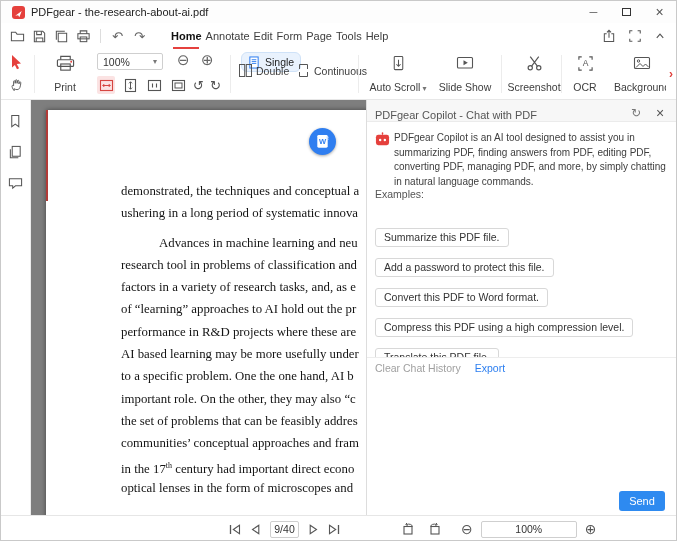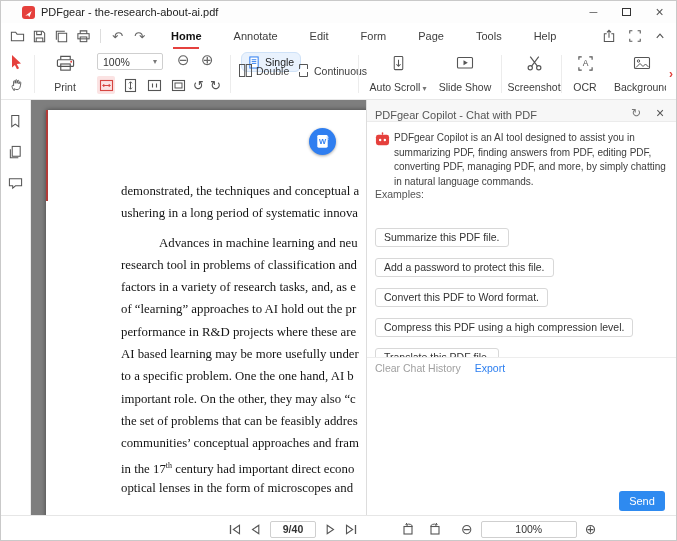--- a/index.html
+++ b/index.html
@@ -6,34 +6,34 @@
   html,body { background:#ddd; }
   .win {
     position: relative; width: 677px; height: 541px; background: #fff;
     font-family: "Liberation Sans", "DejaVu Sans", sans-serif; color:#333;
     overflow: hidden; border:1px solid #c9c9c9;
   }
   svg { display:block; }
   .glyph { display:inline-flex; align-items:center; justify-content:center; color:#555; }
 
   
-  .titlebar { height:22px; display:flex; align-items:center; padding-left:21px; background:#fdfdfd; }
+  .titlebar { height:22px; display:flex; align-items:center; padding-left:11px; background:#fdfdfd; }
   .logo { width:13px; height:13px; background:#e5403c; border-radius:3px; display:flex; align-items:center; justify-content:center; }
   .title { font-size:11px; color:#222; margin-left:6px; white-space:nowrap; }
   .wincontrols { margin-left:auto; display:flex; height:100%; }
   .wc { width:33px; height:100%; display:flex; align-items:center; justify-content:center; font-size:11px; color:#333; cursor:default; }
   .maxbox { width:9px; height:8px; border:1px solid #333; display:inline-block; }
 
   
   .menubar { height:26px; display:flex; align-items:stretch; background:#fff; }
   .file-icons { width:162px; display:flex; align-items:center; gap:5px; padding-left:8px; }
   .file-icons .mi { display:flex; align-items:center; justify-content:center; width:17px; height:17px; }
   .vline { width:1px; height:14px; background:#ddd; margin:0 3px; }
   .arrowglyph { font-size:13px; color:#666; line-height:1; }
-  .tabs { display:flex; gap:32px; margin-left:8px; align-items:stretch; }
+  .tabs { display:flex; gap:4px; margin-left:8px; align-items:stretch; }
   .tab { position:relative; font-size:11px; color:#3d3d3d; display:flex; align-items:center; cursor:default; }
   .tab.active { color:#111; font-weight:bold; }
   .tab.active::after { content:""; position:absolute; left:50%; transform:translateX(-50%); bottom:0; width:26px; height:2px; background:#e5413e; }
   .menu-right { margin-left:auto; display:flex; align-items:center; gap:12px; padding-right:10px; }
 
   
   .toolbar { position:relative; height:51px; border-bottom:1px solid #e7e7e7; background:#fff; }
   .tsep { position:absolute; top:6px; bottom:6px; width:1px; background:#ececec; }
   .tool-col { position:absolute; left:0; top:0; width:32px; height:100%; }
   .tool-col .tbtn { position:absolute; left:8px; }
@@ -83,21 +83,21 @@
   .cp-send { position:absolute; right:11px; bottom:4px; width:46px; height:20px; background:#2e8af0; color:#fff; border:none; border-radius:3px; font-size:11px; font-family:inherit; display:flex; align-items:center; justify-content:center; cursor:pointer; }
 
   
   .statusbar { position:relative; height:27px; border-top:1px solid #e6e6e6; background:#fff; }
   .sb-group { position:absolute; top:0; height:26px; display:flex; align-items:center; }
   .sb-nav { left:228px; gap:10px; }
   .sb-rot { left:400px; gap:13px; }
   .sb-zoom { left:460px; gap:8px; }
   .sb-ibtn { display:flex; align-items:center; justify-content:center; cursor:pointer; }
   .sb-input { height:17px; border:1px solid #cfcfcf; border-radius:2px; text-align:center; font-size:10.5px; color:#333; font-family:inherit; background:#fff; }
-  .pagebox { width:46px;font-weight:bold; }
+  .pagebox { width:29px; }
   .zoombox { width:96px; }
   .sb-glyph { font-size:14px; color:#555; line-height:1; cursor:pointer; }
 </style>
 </head>
 <body>
 
 <div class="win">
 
   <div class="titlebar">
     <span class="logo">

